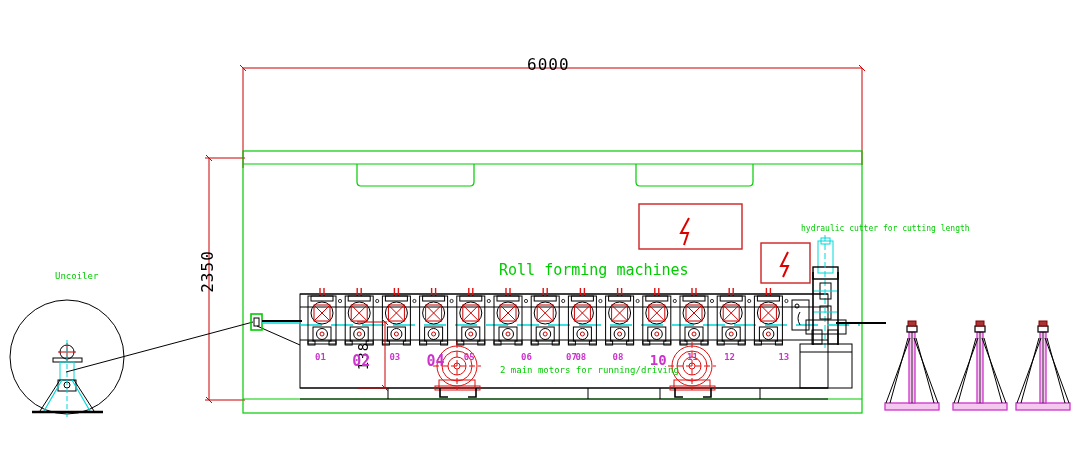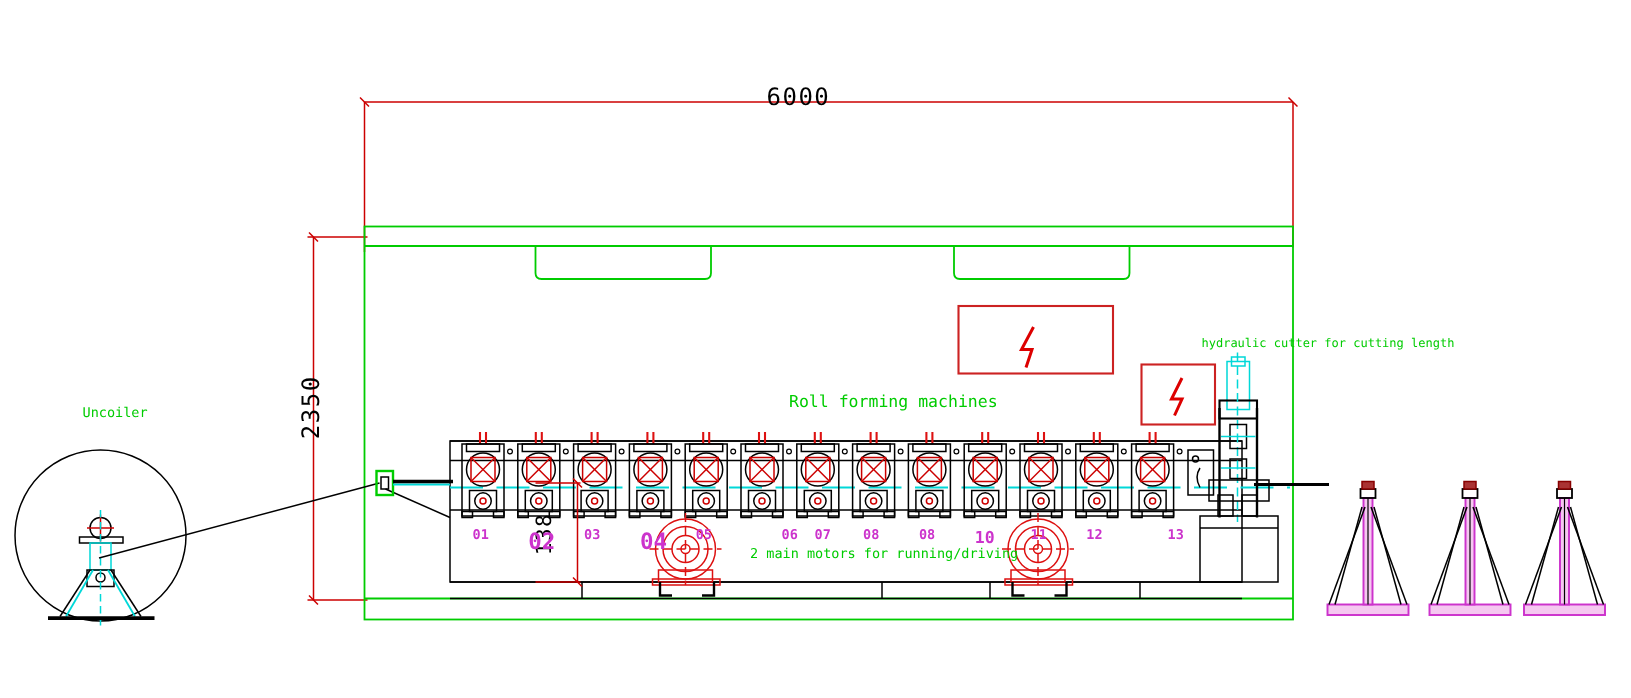--- a/index.html
+++ b/index.html
@@ -439,42 +439,42 @@
           <line x1="1041" y1="338" x2="1017" y2="403" stroke="#000000" stroke-width="1"></line>
           <line x1="1039" y1="338" x2="1021" y2="403" stroke="#000000" stroke-width="1"></line>
           <line x1="1045" y1="338" x2="1069" y2="403" stroke="#000000" stroke-width="1"></line>
           <line x1="1047" y1="338" x2="1065" y2="403" stroke="#000000" stroke-width="1"></line>
           <line x1="1043" y1="332" x2="1043" y2="403" stroke="#000000" stroke-width="0.8"></line>
         </g>
       </g>
 
   </svg>
 
-  <div class="lbl" style="position:absolute;left:511px;top:55px;font-size:16px;color:#000000;letter-spacing:1px;">6000</div>
+  <div class="lbl" style="position:absolute;left:527px;top:55px;font-size:16px;color:#000000;letter-spacing:1px;">6000</div>
 
   <div class="lbl" style="position:absolute;left:186px;top:262px;font-size:16px;color:#000000;letter-spacing:1px;transform:rotate(-90deg);transform-origin:center center;">2350</div>
 
   <div class="lbl" style="position:absolute;left:349px;top:348px;font-size:14px;color:#000000;letter-spacing:1px;transform:rotate(-90deg);transform-origin:center center;">138</div>
 
   <div class="lbl" style="position:absolute;left:55px;top:271px;font-size:9px;color:#00cc00;">Uncoiler</div>
 
-  <div class="lbl" style="position:absolute;left:526px;top:261px;font-size:11px;color:#00cc00;">Roll forming machines</div>
+  <div class="lbl" style="position:absolute;left:499px;top:261px;font-size:15px;color:#00cc00;">Roll forming machines</div>
 
   <div class="lbl" style="position:absolute;left:801px;top:224px;font-size:8px;color:#00cc00;">hydraulic cutter for cutting length</div>
 
   <div class="lbl" style="position:absolute;left:500px;top:365px;font-size:9px;color:#00cc00;">2 main motors for running/driving</div>
 
   <div id="station-labels">
       <div class="lbl" style="position: absolute; left: 315px; top: 352px; font-size: 9px; color: rgb(204, 51, 204); font-weight: bold;">01</div>
       <div class="lbl" style="position: absolute; left: 352.2px; top: 352px; font-size: 15px; color: rgb(204, 51, 204); font-weight: bold;">02</div>
       <div class="lbl" style="position: absolute; left: 389.4px; top: 352px; font-size: 9px; color: rgb(204, 51, 204); font-weight: bold;">03</div>
       <div class="lbl" style="position: absolute; left: 426.6px; top: 352px; font-size: 15px; color: rgb(204, 51, 204); font-weight: bold;">04</div>
       <div class="lbl" style="position: absolute; left: 463.8px; top: 352px; font-size: 9px; color: rgb(204, 51, 204); font-weight: bold; text-align: center;">05</div>
       <div class="lbl" style="position: absolute; left: 501px; top: 352px; font-size: 9px; color: rgb(204, 51, 204); font-weight: bold; padding-left: 20px;">06</div>
-      <div class="lbl" style="position: absolute; left: 543px; top: 352px; font-size: 9px; color: rgb(204, 51, 204); font-weight: bold;">07</div>
+      <div class="lbl" style="position: absolute; left: 566px; top: 352px; font-size: 9px; color: rgb(204, 51, 204); font-weight: bold;">07</div>
       <div class="lbl" style="position: absolute; left: 575.4px; top: 352px; font-size: 9px; color: rgb(204, 51, 204); font-weight: bold;">08</div>
       <div class="lbl" style="position: absolute; left: 612.6px; top: 352px; font-size: 9px; color: rgb(204, 51, 204); font-weight: bold;">08</div>
-      <div class="lbl" style="position: absolute; left: 649.8px; top: 352px; font-size: 11px; color: rgb(204, 51, 204); font-weight: bold;">10</div>
+      <div class="lbl" style="position: absolute; left: 649.8px; top: 352px; font-size: 14px; color: rgb(204, 51, 204); font-weight: bold;">10</div>
       <div class="lbl" style="position: absolute; left: 687px; top: 352px; font-size: 9px; color: rgb(204, 51, 204); font-weight: bold;">11</div>
       <div class="lbl" style="position: absolute; left: 724.2px; top: 352px; font-size: 9px; color: rgb(204, 51, 204); font-weight: bold;">12</div>
       <div class="lbl" style="position: absolute; left: 761.4px; top: 352px; font-size: 9px; color: rgb(204, 51, 204); font-weight: bold; margin-left: 17px;">13</div>
     </div>
 </div>
 
 </body></html>

